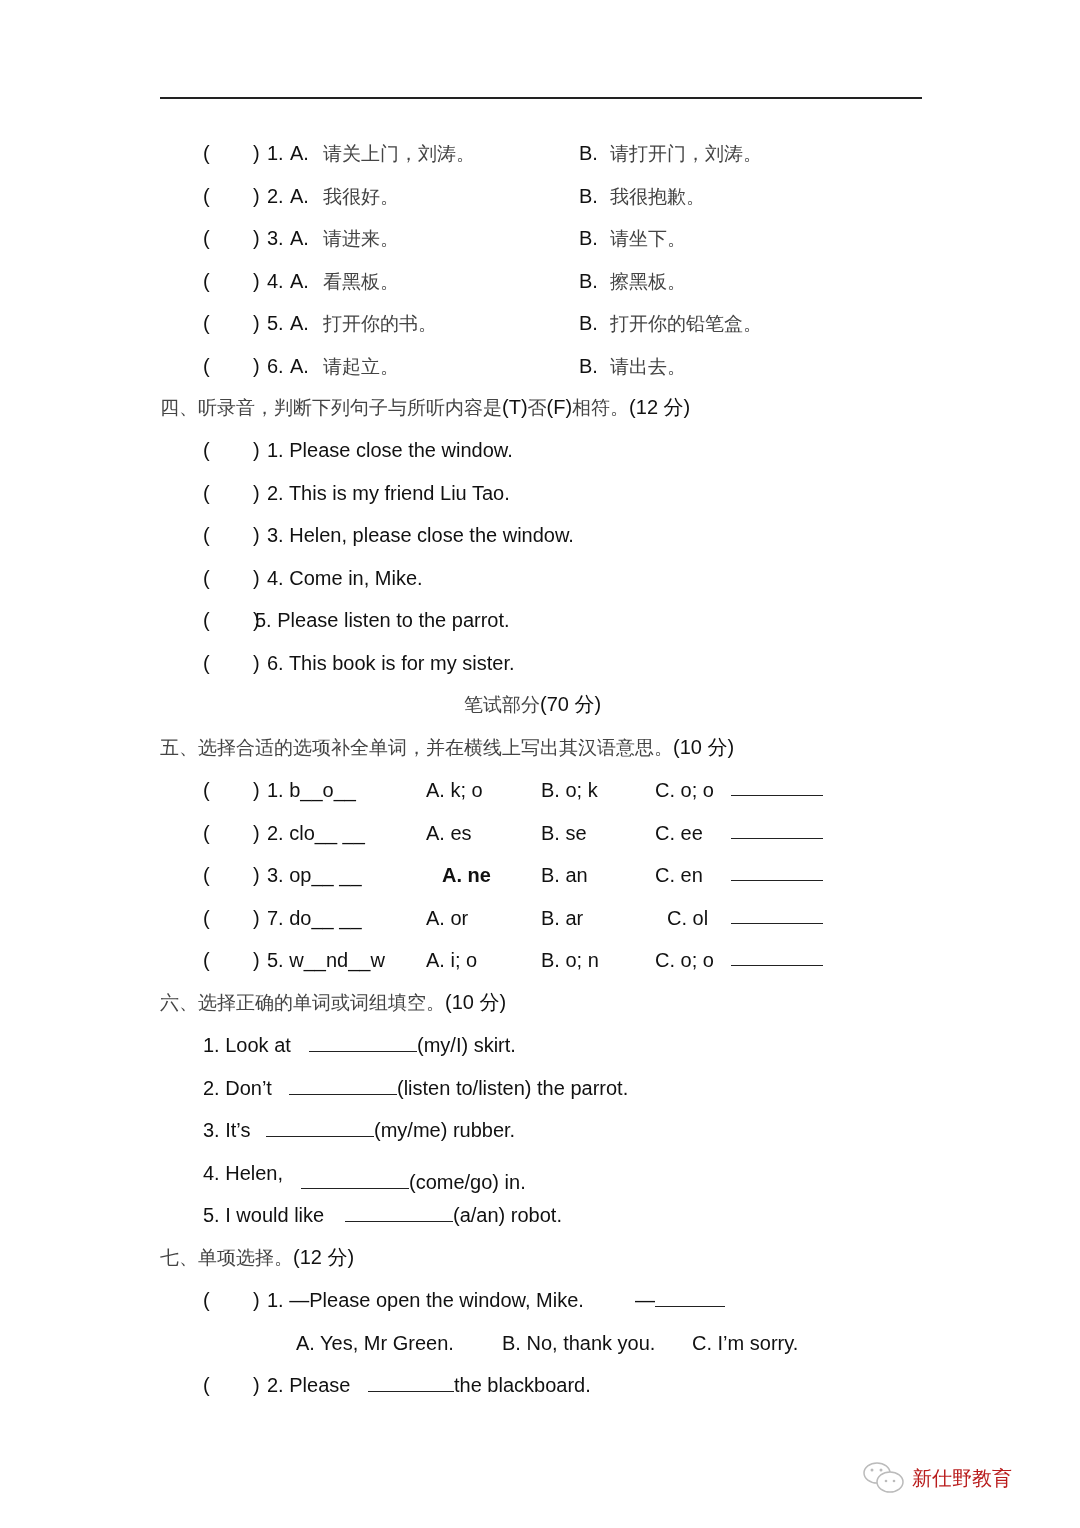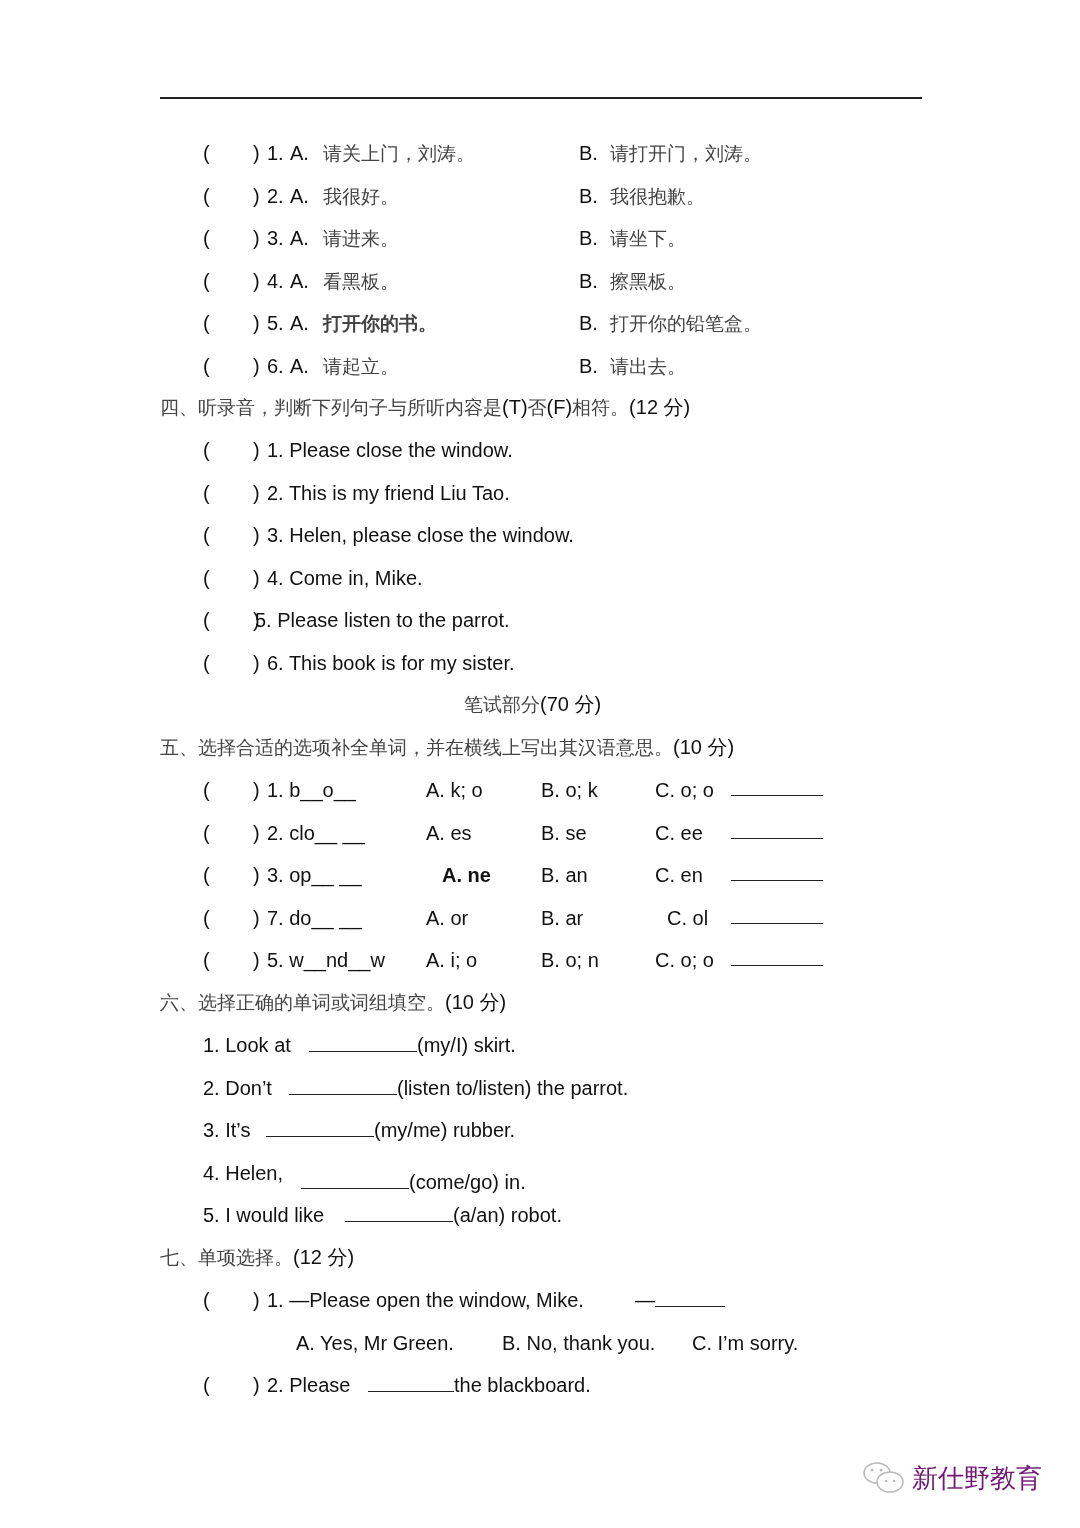--- a/index.html
+++ b/index.html
@@ -12,22 +12,22 @@
     position: absolute; left: 160px; top: 97px; width: 762px; height: 0;
     border-top: 2px solid #222;
   }
   .line {
     position: absolute; font-size: 20px; line-height: 26px; white-space: nowrap;
   }
   .cn { font-family: "DejaVu Serif", "Liberation Serif", serif; color: #444; font-size: 19px; }
   .abs { position: absolute; white-space: nowrap; }
   .blank-line { display: inline-block; border-bottom: 1.5px solid #222; height: 18px; vertical-align: baseline; }
   .watermark {
-    position: absolute; left: 862px; top: 1460px; display: flex; align-items: flex-end; gap: 6px;
-    color: #701a75; font-size: 26px; font-family: "DejaVu Serif", serif;
+    position: absolute; left: 862px; top: 1460px; display: flex; align-items: center; gap: 6px;
+    color: #b91c1c; font-size: 20px; font-family: "DejaVu Serif", serif;
   }
 </style>
 </head>
 <body>
 
 <div class="top-rule"></div>
 
 <div id="s3">
     <div class="line" style="left:203px; top:140px; width:700px;">
     <span class="abs" style="left:0;">(</span>
@@ -63,21 +63,21 @@
     <span class="abs" style="left:87px;">A.</span>
     <span class="abs cn" style="left:120px;">看黑板。</span>
     <span class="abs" style="left:376px;">B.</span>
     <span class="abs cn" style="left:407px;">擦黑板。</span>
   </div>
     <div class="line" style="left:203px; top:310.4px; width:700px;">
     <span class="abs" style="left:0;">(</span>
     <span class="abs" style="left:50px;">)</span>
     <span class="abs" style="left:64px;">5.</span>
     <span class="abs" style="left:87px;">A.</span>
-    <span class="abs cn" style="left:120px;font-weight:bold;">打开你的书。</span>
+    <span class="abs cn" style="left:120px;">打开你的书。</span>
     <span class="abs" style="left:376px;">B.</span>
     <span class="abs cn" style="left:407px;">打开你的铅笔盒。</span>
   </div>
     <div class="line" style="left:203px; top:353px; width:700px;">
     <span class="abs" style="left:0;">(</span>
     <span class="abs" style="left:50px;">)</span>
     <span class="abs" style="left:64px;">6.</span>
     <span class="abs" style="left:87px;">A.</span>
     <span class="abs cn" style="left:120px;">请起立。</span>
     <span class="abs" style="left:376px;">B.</span>

